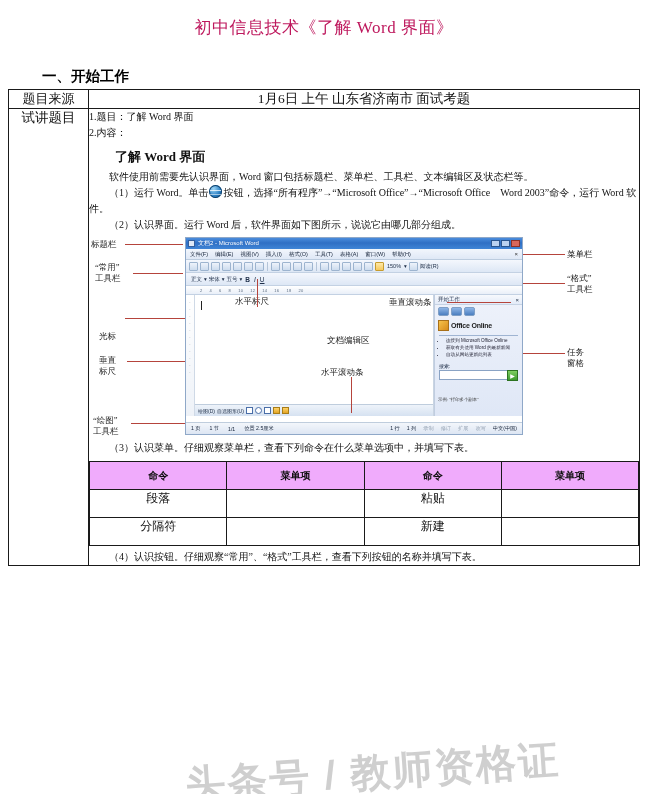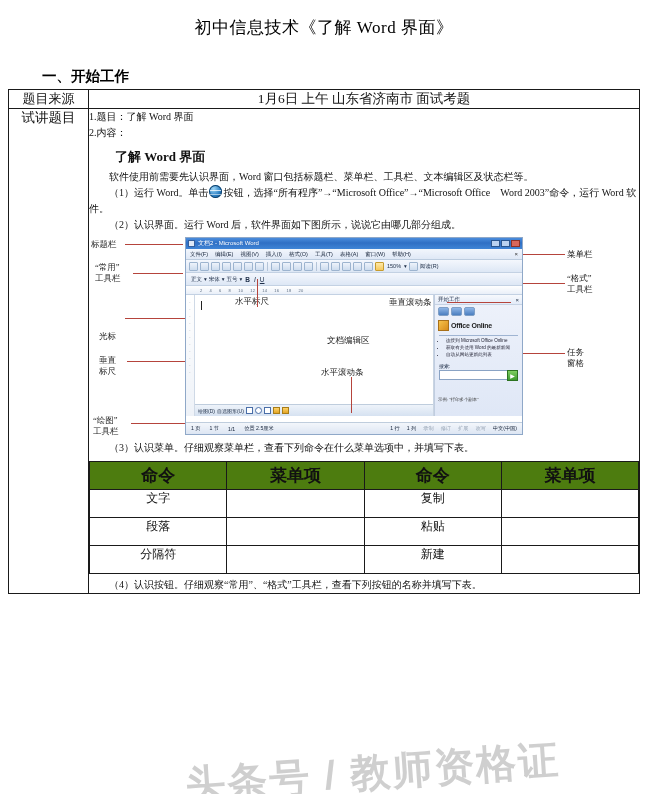--- a/index.html
+++ b/index.html
@@ -14,21 +14,21 @@
   }
 
   
   .page-title{
     text-align:center;
     font-size:17px;
     font-weight:400;
     letter-spacing:.5px;
     margin:16px 0 0 0;
     padding:0;
-    color:#000000;
+    color:#be185d;
   }
   .section-heading{
     font-family:"Liberation Sans","DejaVu Sans",sans-serif;
     font-weight:bold;
     font-size:14.5px;
     margin:28px 0 8px 42px;
     color:#000;
   }
 
   
@@ -199,21 +199,21 @@
     width:100%; border-collapse:collapse; table-layout:fixed;
     margin:5px 0 3px 0;
     font-family:"Liberation Sans","DejaVu Sans",sans-serif;
   }
   .cmd-table th, .cmd-table td{
     border:1px solid #1a1a1a;
     height:28px; text-align:center;
     font-size:12px; font-weight:normal;
     color:#111;
   }
-  .cmd-table th{ background:#4d7c0f; font-weight:bold; font-size:17px; }
+  .cmd-table th{ background:#f0abfc; font-weight:bold; font-size:10px; }
 
   
   .watermark{
     position:absolute; left:185px; top:745px;
     font-family:"Liberation Sans","DejaVu Sans",sans-serif;
     font-size:40px; font-weight:bold;
     color:rgba(95,95,95,.30);
     letter-spacing:2px;
     white-space:nowrap;
     transform:rotate(-4deg);
@@ -441,26 +441,20 @@
         <thead>
           <tr>
             <th>命令</th>
             <th>菜单项</th>
             <th>命令</th>
             <th>菜单项</th>
           </tr>
         </thead>
         <tbody>
           <tr>
-            <td>文字</td>
-            <td></td>
-            <td>复制</td>
-            <td></td>
-          </tr>
-          <tr>
             <td>段落</td>
             <td></td>
             <td>粘贴</td>
             <td></td>
           </tr>
           <tr>
             <td>分隔符</td>
             <td></td>
             <td>新建</td>
             <td></td>

